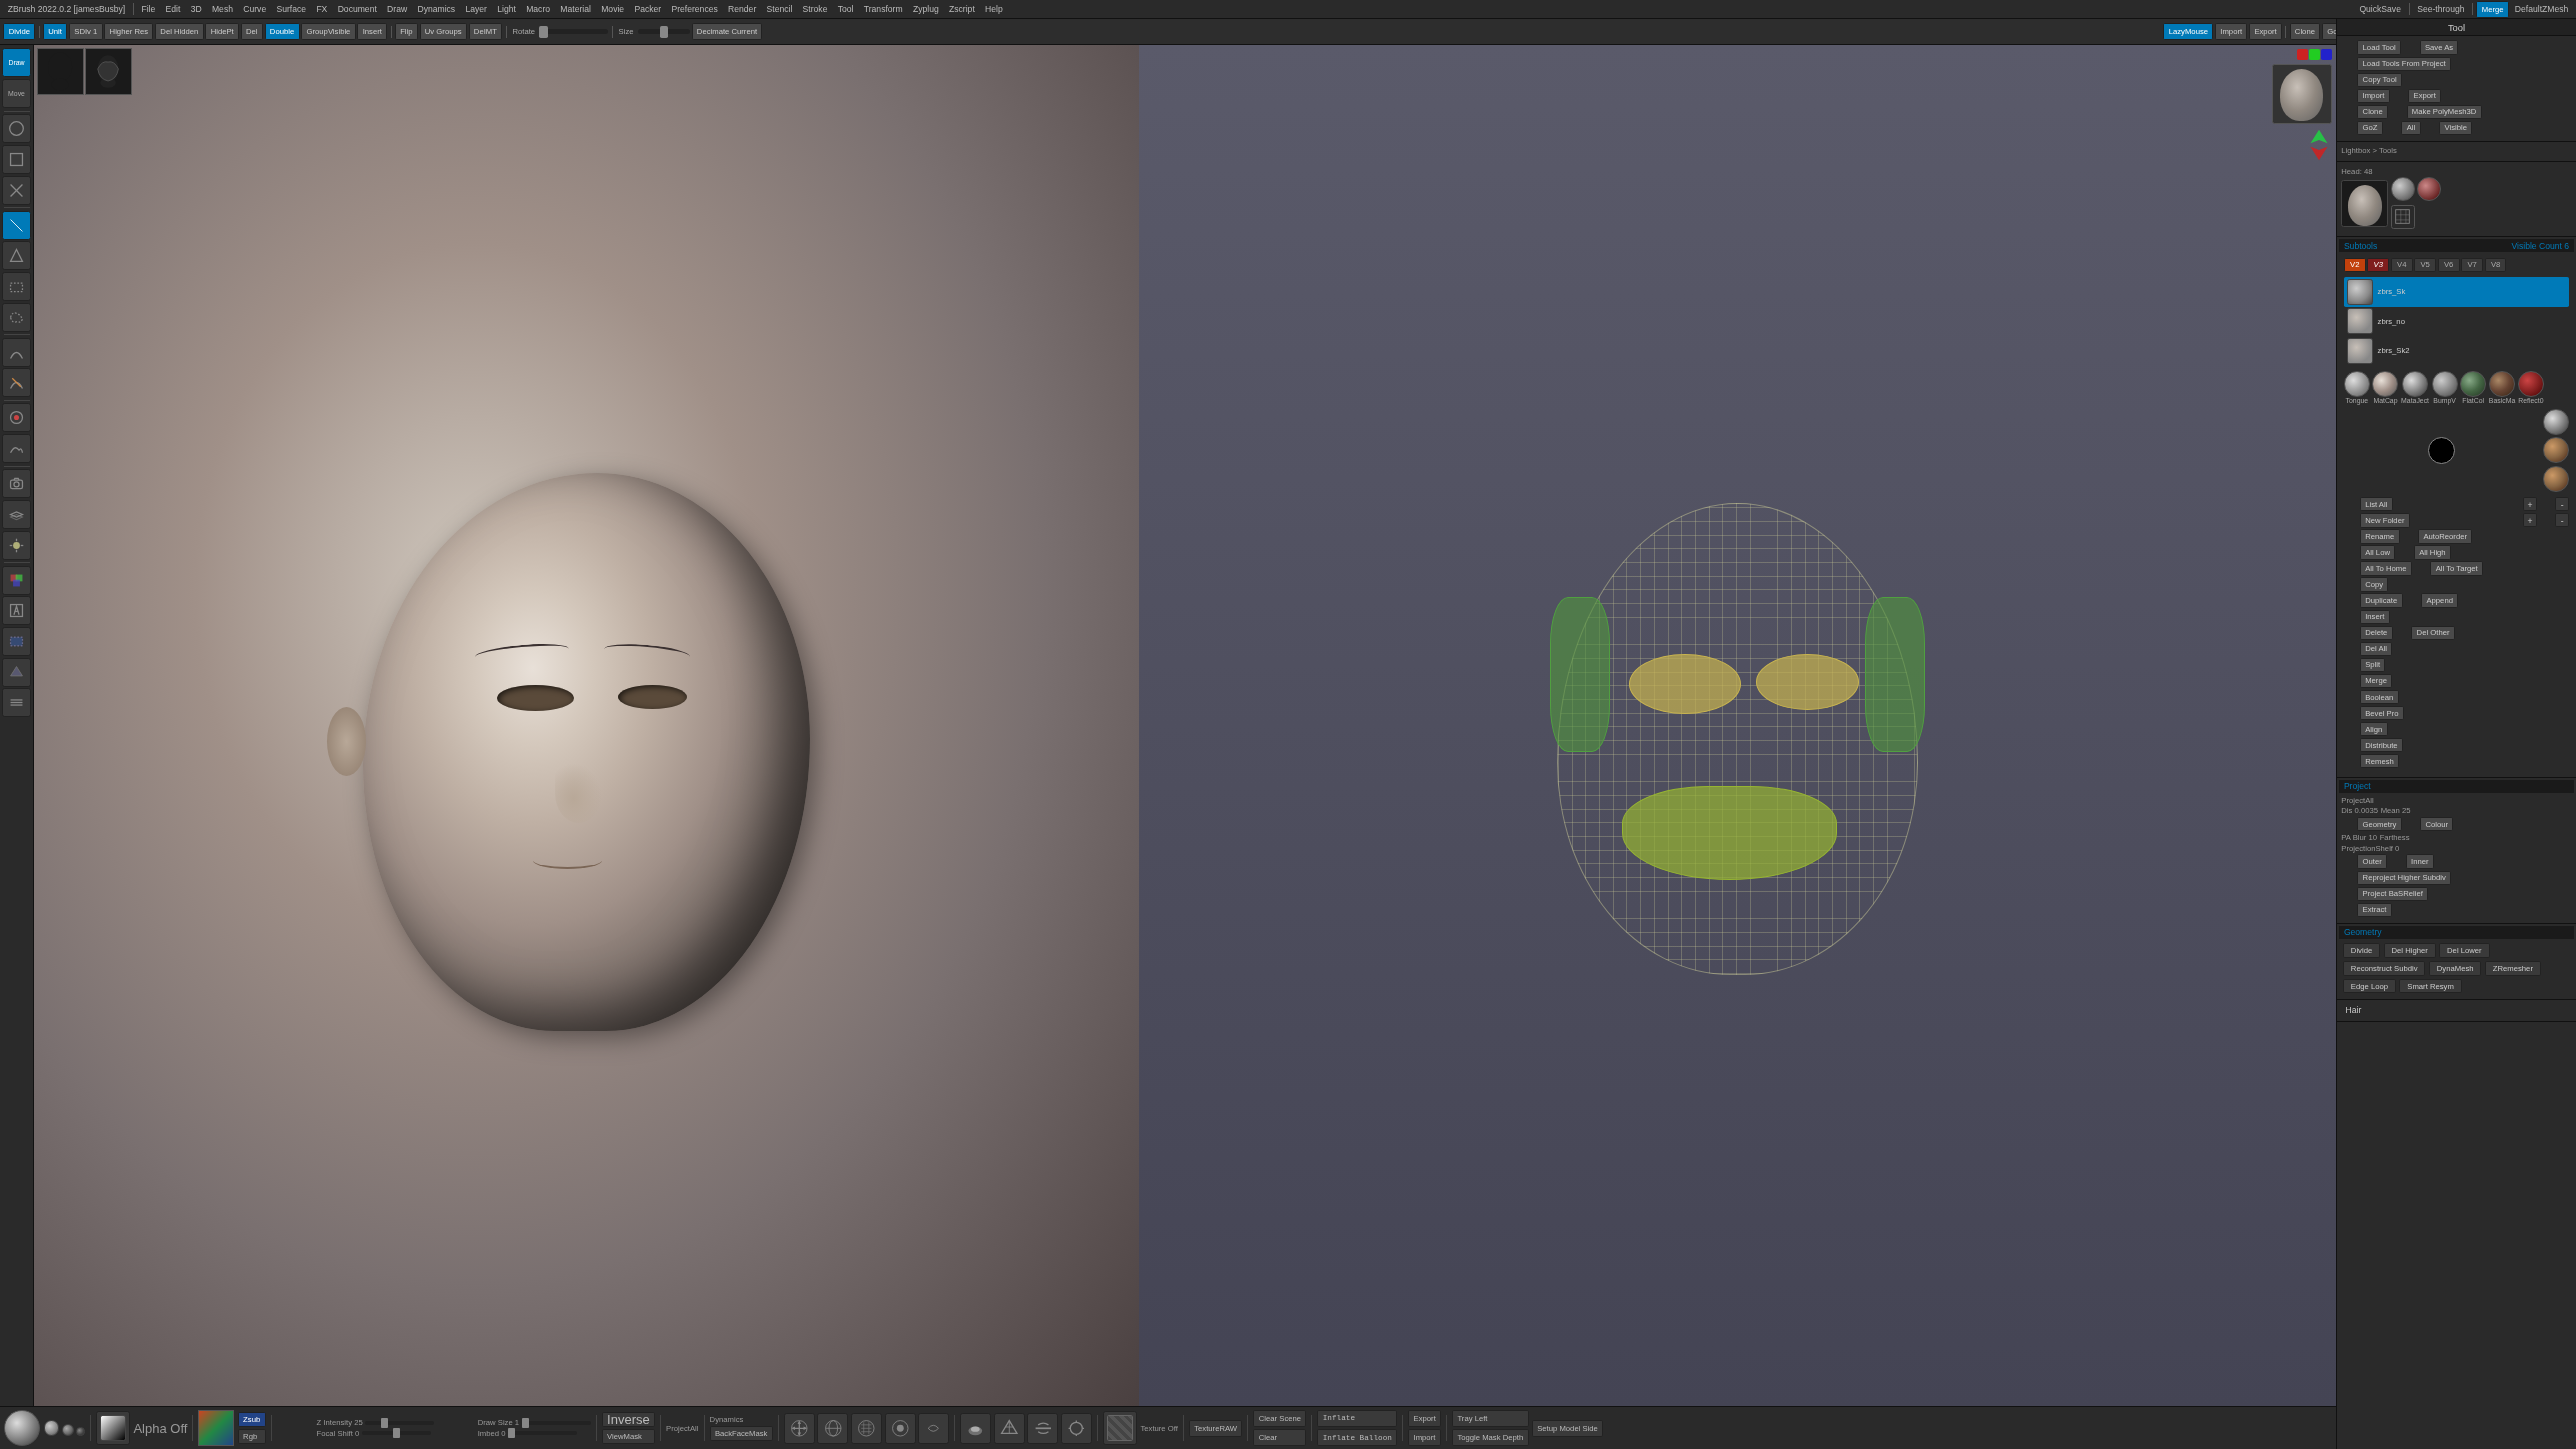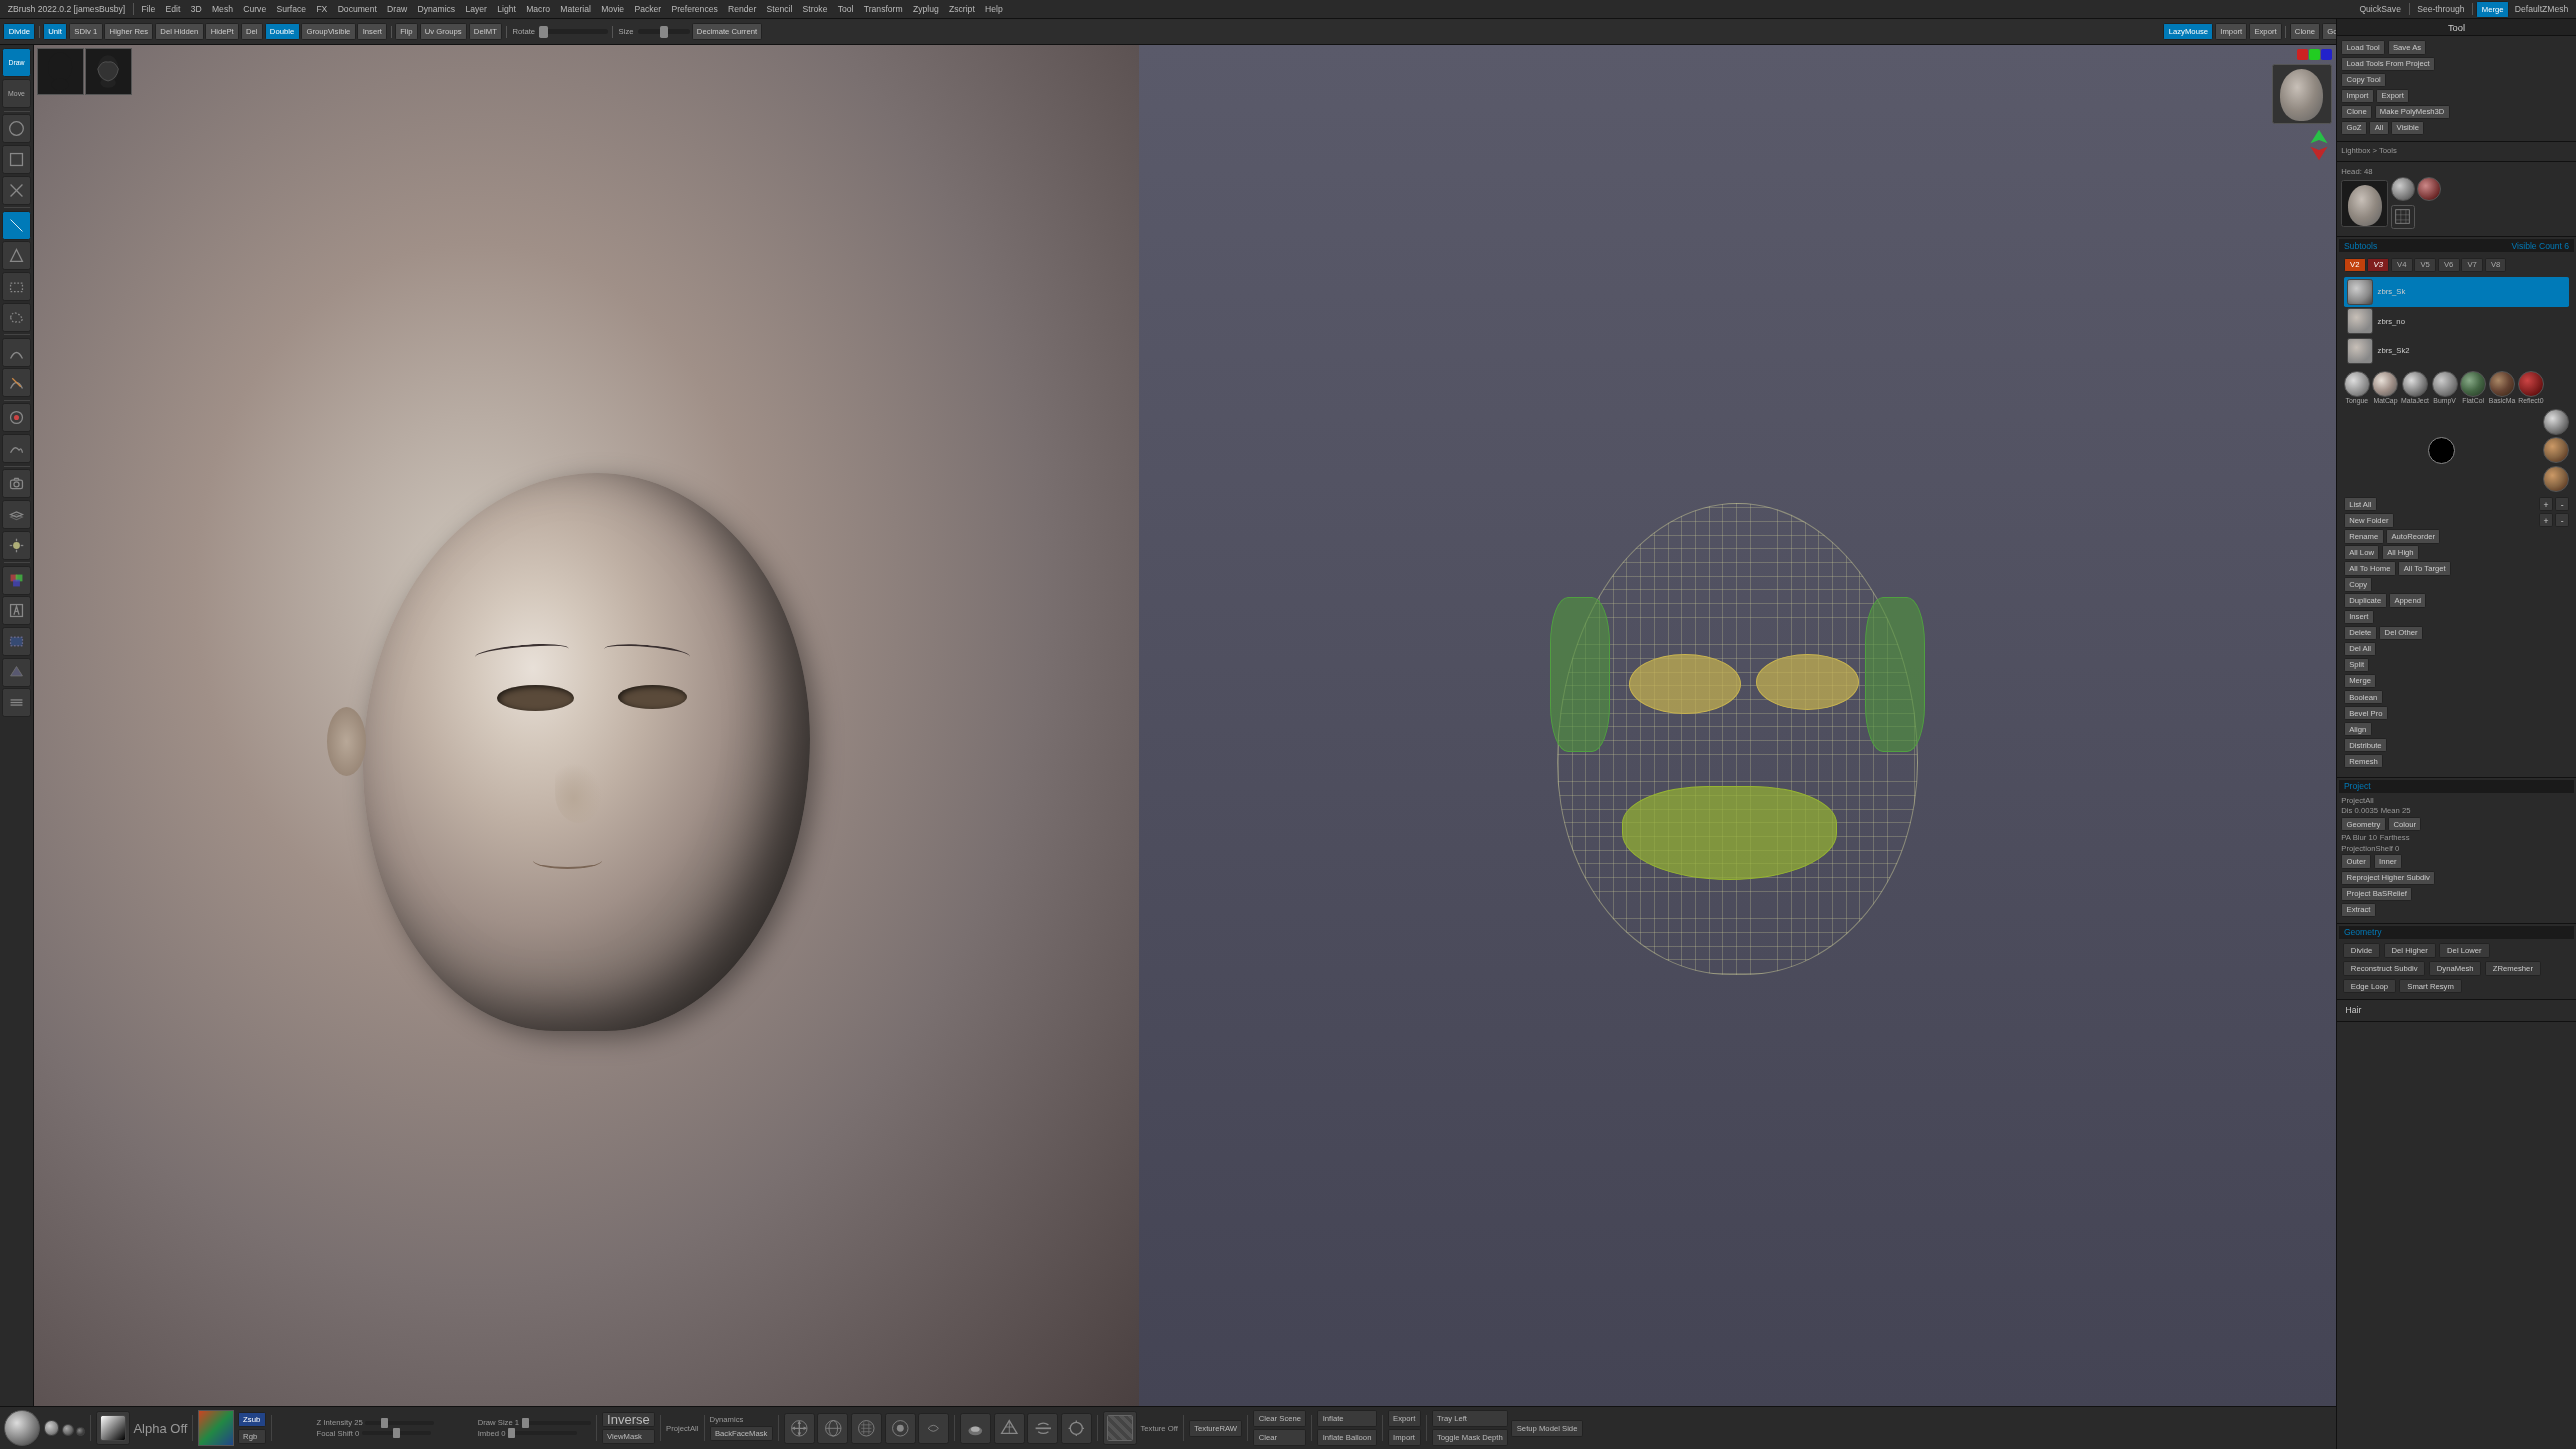--- a/index.html
+++ b/index.html
@@ -132,20 +132,21 @@
     .rp-row { display: flex; align-items: center; gap: 2.6px; margin-bottom: 1.7px; flex-wrap: wrap; }
     .rp-btn {
       background: #4a4a4a;
       color: #ccc;
       border: 0.9px solid #222;
       font-size: 7.7px;
       padding: 1.7px 4.3px;
       cursor: pointer;
       border-radius: 1.7px;
       white-space: nowrap;
+      margin-left: 16px;
     }
     .rp-label { font-size: 7.7px; color: #999; }
 
     
     #canvas-area {
       position: absolute;
       top: 45px;
       left: 34px;
       right: 240px;
       bottom: 43px;
@@ -934,21 +935,21 @@
   </div>
   <span class="bt-label">Texture Off</span>
   <div class="bt-separator"></div>
   <div class="bt-btn">TextureRAW</div>
   <div class="bt-separator"></div>
   <div style="display:flex;flex-direction:column;gap:2.6px;">
     <div class="bt-btn">Clear Scene</div>
     <div class="bt-btn">Clear</div>
   </div>
   <div class="bt-separator"></div>
-  <div style="display:flex;flex-direction:column;gap:2.6px;">
+  <div style="display:flex;flex-direction:column;gap:2.6px;font-family:Liberation Mono, monospace;">
     <div class="bt-btn">Inflate</div>
     <div class="bt-btn">Inflate Balloon</div>
   </div>
   <div class="bt-separator"></div>
   <div style="display:flex;flex-direction:column;gap:2.6px;">
     <div class="bt-btn">Export</div>
     <div class="bt-btn">Import</div>
   </div>
   <div class="bt-separator"></div>
   <div style="display:flex;flex-direction:column;gap:2.6px;">

